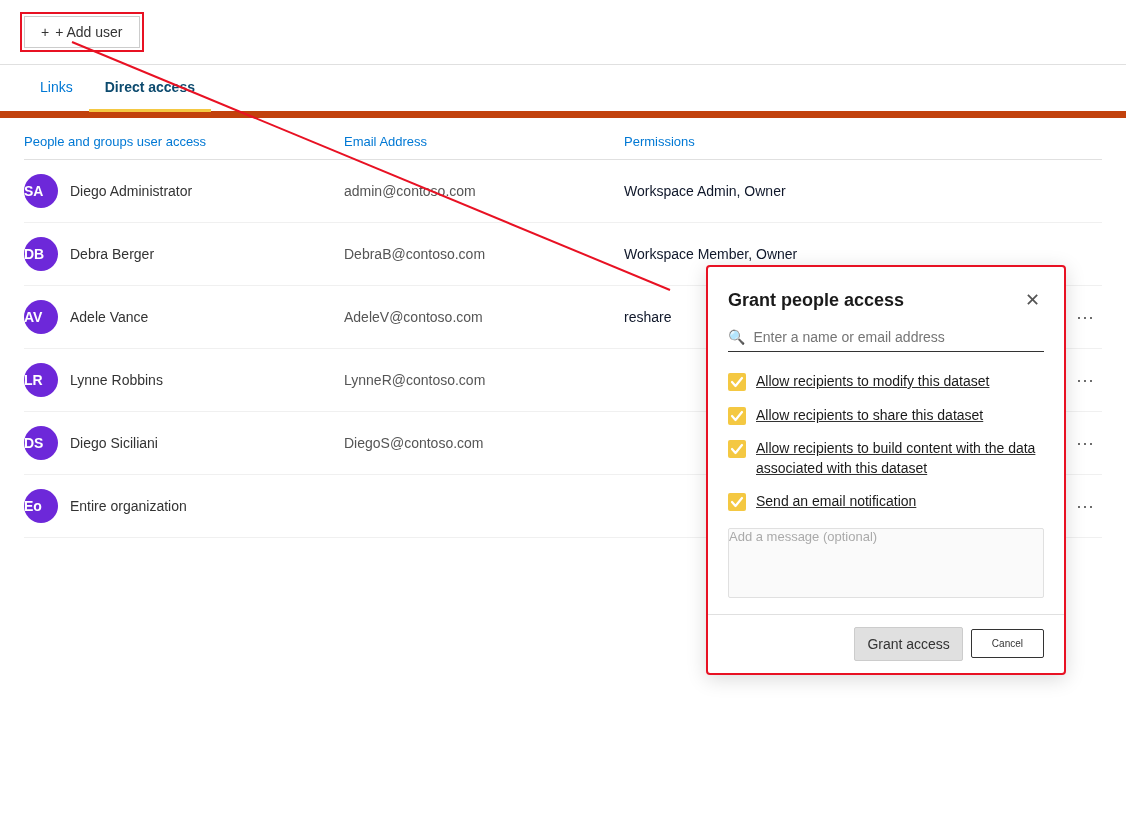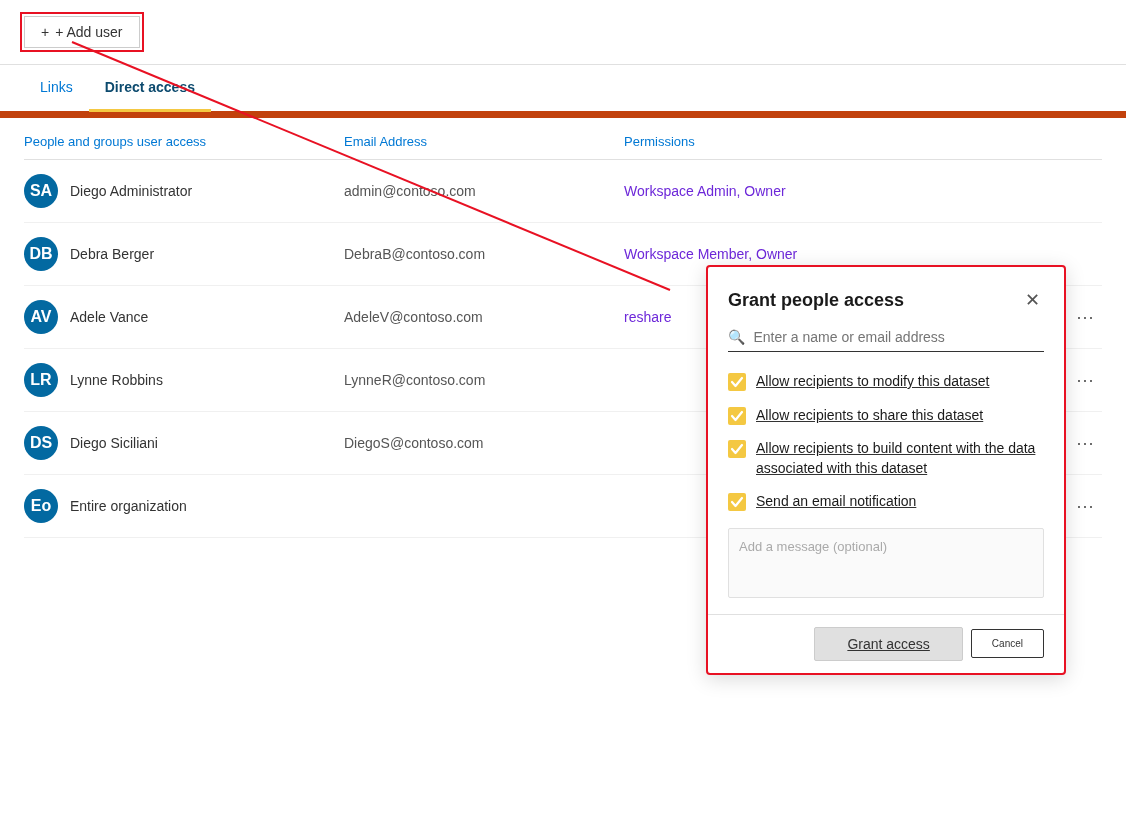--- a/index.html
+++ b/index.html
@@ -90,42 +90,41 @@
     .person-cell {
       display: flex;
       align-items: center;
       gap: 12px;
     }
 
     .avatar {
       width: 34px;
       height: 34px;
       border-radius: 50%;
-      background: #0369a1;
-      display: flex;
-      align-items: center;
-      justify-content: center;
+      background: #6d28d9;
+      display: flex;
+      align-items: center;
       color: #fff;
-      font-size: 16px;
+      font-size: 14px;
       font-weight: 600;
       flex-shrink: 0;
     }
 
     .email-cell {
       color: #555;
     }
 
     .permissions-cell {
       display: flex;
       align-items: center;
       justify-content: space-between;
     }
 
     .permissions-text {
-      color: #6d28d9;
+      color: #0f172a;
     }
 
     .more-btn {
       background: none;
       border: none;
       cursor: pointer;
       color: #555;
       font-size: 18px;
       padding: 4px 8px;
       line-height: 1;
@@ -229,44 +228,42 @@
       font-size: 14px;
       color: #1a1a1a;
       line-height: 1.4;
     }
 
     .message-area {
       margin: 0 20px 16px 20px;
       border: 1px solid #e0e0e0;
       border-radius: 2px;
       min-height: 70px;
-      padding: 10px;
       font-size: 13px;
       color: #aaa;
       background: #fafafa;
     }
 
     .modal-footer {
       display: flex;
       align-items: center;
       justify-content: flex-end;
       gap: 8px;
       padding: 12px 20px;
       border-top: 1px solid #e0e0e0;
     }
 
     .btn-grant {
       background: #e0e0e0;
       border: 1px solid #ccc;
       color: #333;
-      padding: 8px 32px;
+      padding: 8px 12px;
       font-size: 14px;
       cursor: pointer;
       border-radius: 2px;
-      text-decoration: underline;
     }
 
     .btn-cancel {
       background: #fff;
       border: 1px solid #333;
       color: #333;
       padding: 8px 20px;
       font-size: 10px;
       cursor: pointer;
       border-radius: 2px;

